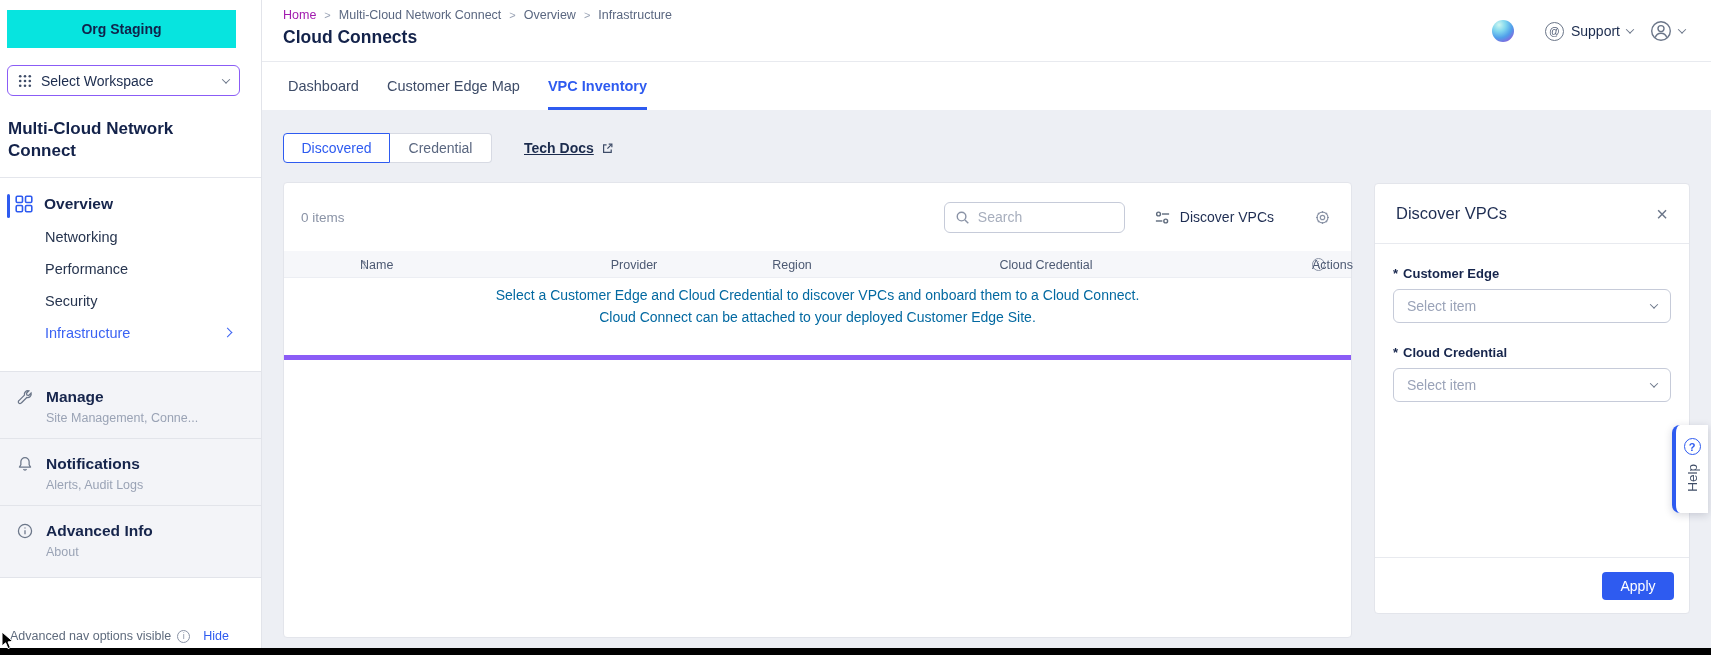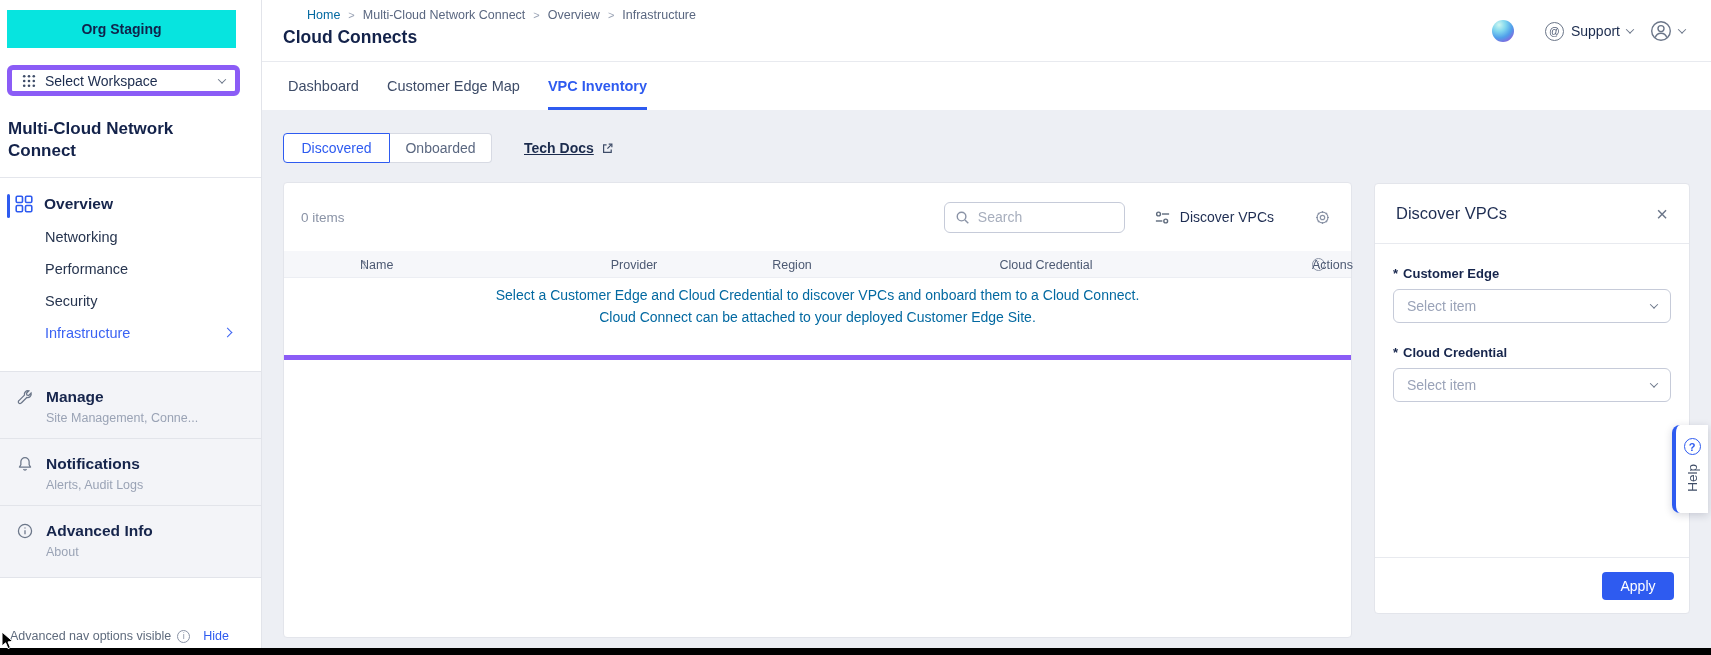--- a/index.html
+++ b/index.html
@@ -15,21 +15,21 @@
   .sidebar {
     position:absolute; left:0; top:0; width:262px; height:655px;
     background:#fff; border-right:1px solid #e2e4ea; z-index:2;
   }
   .org-btn {
     margin:10px 25px 0 7px; height:38px; background:#07e4df;
     color:#10224a; font-size:14px; font-weight:bold;
     display:flex; align-items:center; justify-content:center; cursor:pointer;
   }
   .workspace-btn {
-    margin:17px 21px 0 7px; height:31px; border:5px solid #8b5cf6; border-radius:6px;
+    margin:17px 21px 0 7px; height:31px; border:1px solid #8b5cf6; border-radius:6px;
     display:flex; align-items:center; padding:0 10px; gap:9px; background:#fff; cursor:pointer;
   }
   .workspace-btn .label { font-size:14px; color:#1b2b4d; }
   .sidebar-title {
     margin:22px 26px 0 8px; font-size:17px; font-weight:bold;
     color:#13224a; line-height:1.32;
   }
   .nav-divider { margin-top:14px; border-top:1px solid #e4e6ec; }
   .nav-overview { position:relative; display:flex; align-items:center; gap:11px; padding:17px 0 2px 15px; cursor:pointer; }
   .nav-overview::before {
@@ -50,21 +50,21 @@
     position:absolute; left:0; bottom:12px; width:100%; padding:0 10px;
     display:flex; align-items:center; gap:6px; font-size:12.5px; color:#5f6b7d;
   }
   .advanced-row .hide-link { color:#2e5bf0; cursor:pointer; margin-left:7px; }
   
   .main-header {
     position:absolute; left:262px; top:0; right:0; height:62px;
     background:#fff; border-bottom:1px solid #e8eaef; z-index:1;
   }
   .breadcrumb { position:absolute; left:21px; top:8px; display:flex; align-items:center; gap:8px; font-size:12.5px; color:#5a6780; }
-  .breadcrumb .home { color:#0369a1; cursor:pointer;margin-left:24px; }
+  .breadcrumb .home { color:#a21caf; cursor:pointer; }
   .breadcrumb .sep { color:#9aa3b5; font-size:11px; }
   .page-title { position:absolute; left:21px; top:27px; font-size:17.5px; font-weight:bold; color:#13224a; }
   .header-right { position:absolute; right:26px; top:0; height:62px; display:flex; align-items:center; gap:17px; }
   .orb {
     width:22px; height:22px; border-radius:50%; cursor:pointer; margin-right:14px;
     background: radial-gradient(circle at 32% 22%, #cdf6f0 0%, #7fd6ee 30%, #4f9eea 58%, #7a6fe0 78%, #d65db8 100%);
   }
   .support-group, .user-group { display:flex; align-items:center; gap:7px; cursor:pointer; }
   .support-group .label { font-size:14px; color:#1b2b4d; }
   .circle-at {
@@ -301,21 +301,21 @@
 <div class="tabbar">
   <div class="tab">Dashboard</div>
   <div class="tab">Customer Edge Map</div>
   <div class="tab active">VPC Inventory</div>
 </div>
 
 <div class="content">
 
   <div class="subtoolbar">
     <div class="seg active">Discovered</div>
-    <div class="seg idle">Onboarded</div>
+    <div class="seg idle">Credential</div>
     <div class="techdocs">
       <span class="label">Tech Docs</span>
       <span class="icon">
         <svg width="13" height="13" viewBox="0 0 14 14" fill="none" stroke="#3e4c68" stroke-width="1.3">
           <path d="M6 3H2.8v8.2H11V8"></path>
             <path d="M8.3 2.3h3.4v3.4"></path>
             <line x1="11.4" y1="2.6" x2="6.9" y2="7.1"></line>
         </svg>
       </span>
     </div>

